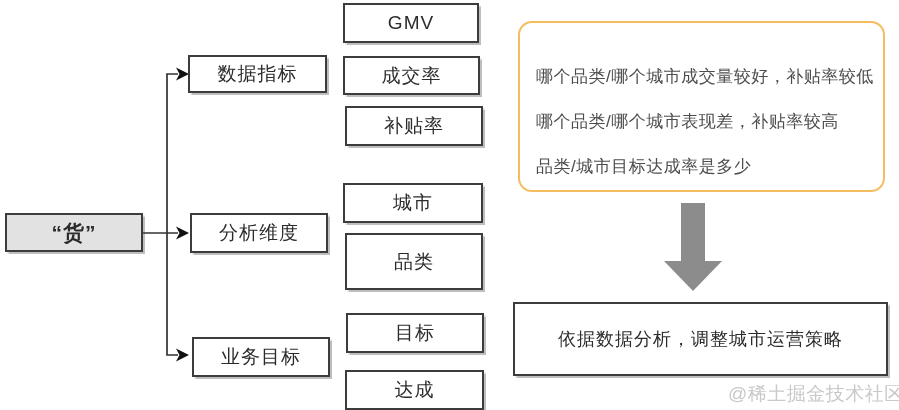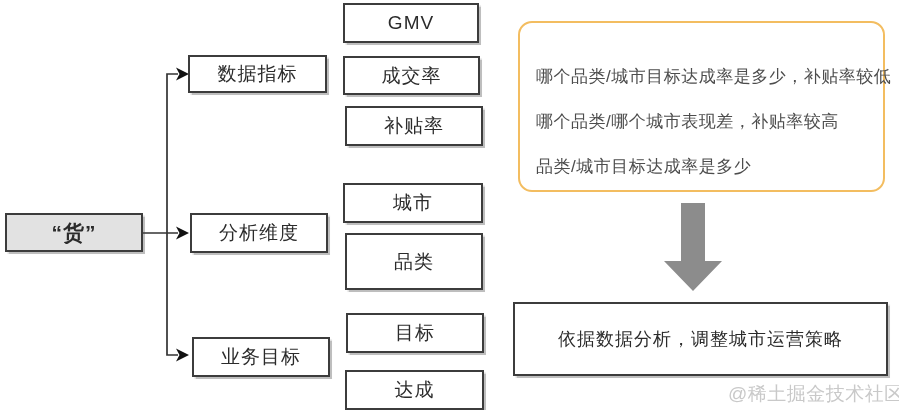--- a/index.html
+++ b/index.html
@@ -103,21 +103,21 @@
   <div class="node" style="left:343px;top:56px;width:137px;height:39px;">成交率</div>
   <div class="node" style="left:345px;top:106px;width:138px;height:40px;">补贴率</div>
 
   <div class="node" style="left:343px;top:183px;width:140px;height:40px;text-align:right;">城市</div>
   <div class="node" style="left:345px;top:233px;width:138px;height:57px;">品类</div>
 
   <div class="node" style="left:346px;top:313px;width:138px;height:40px;">目标</div>
   <div class="node" style="left:345px;top:370px;width:139px;height:40px;">达成</div>
 
   <div class="note">
-    <div class="note-line l0">哪个品类/城市目标达成率是多少，补贴率较低</div>
+    <div class="note-line l0">哪个品类/哪个城市成交量较好，补贴率较低</div>
     <div class="note-line l2">品类/城市目标达成率是多少</div>
     <div class="note-line l1">哪个品类/哪个城市表现差，补贴率较高</div>
   </div>
 
   <div class="node conclusion" style="left:513px;top:302px;width:375px;height:74px;">依据数据分析，调整城市运营策略</div>
 
   <div class="watermark">@稀土掘金技术社区</div>
 
 </div>
 

